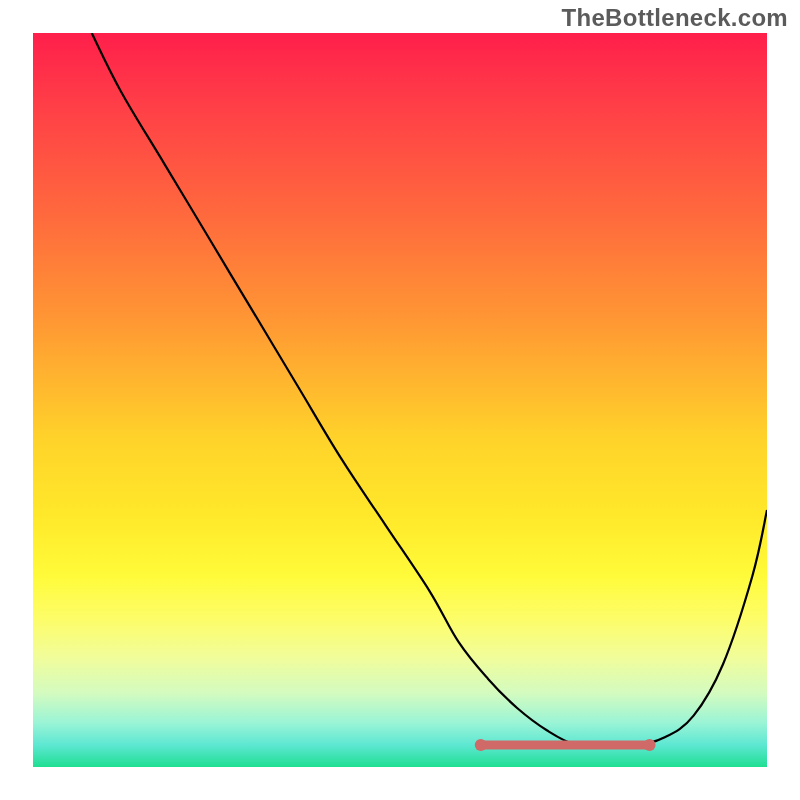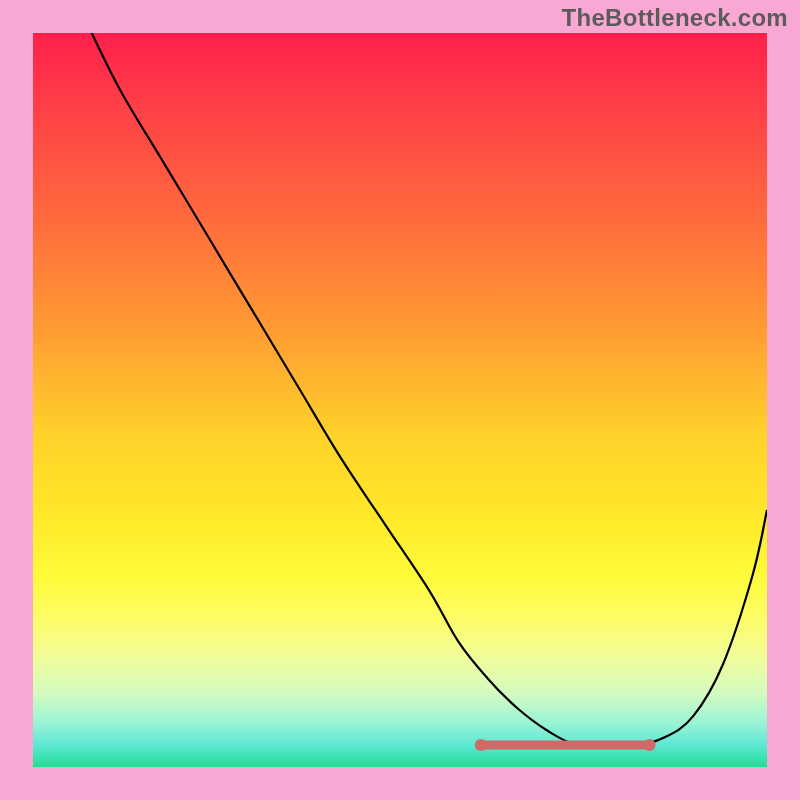--- a/index.html
+++ b/index.html
@@ -8,21 +8,21 @@
     width: 800px;
     height: 800px;
     background: #000;
     overflow: hidden;
     font-family: Arial, Helvetica, sans-serif;
   }
   .frame {
     position: relative;
     width: 800px;
     height: 800px;
-    background: #f9a8d4;
+    background: #ffffff;
   }
   .watermark {
     position: absolute;
     top: 4px;
     right: 12px;
     color: #5b5b5b;
     font-size: 24px;
     font-weight: 600;
     letter-spacing: 0.3px;
     z-index: 10;

